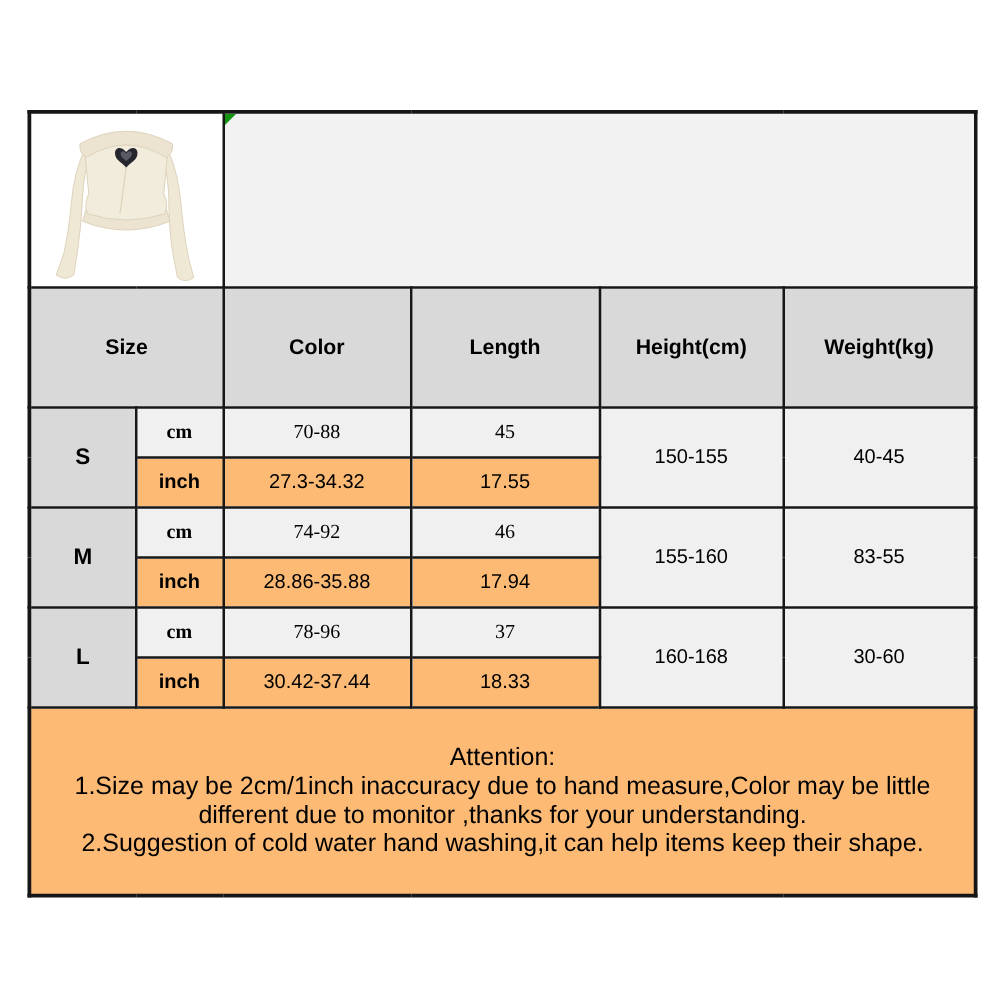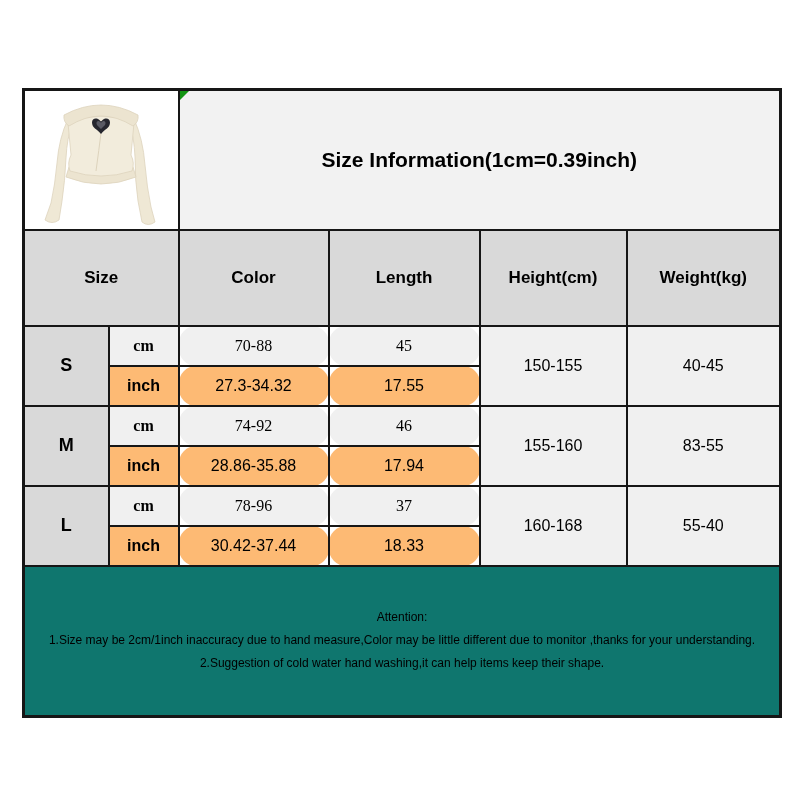--- a/index.html
+++ b/index.html
@@ -60,33 +60,33 @@
   }
   td.size-cell {
     background: #d9d9d9;
     font-weight: bold;
     font-size: 18px;
   }
   td.unit-cell {
     font-weight: bold;
     font-size: 16px;
   }
-  td.value-cell { font-size: 16px; border-radius: 17px; }
+  td.value-cell { font-size: 16px; }
   .bg-cm    { background: #f0f0f0; font-family: Liberation Serif, serif; }
   .bg-white { background: #fdba74; }
   td.span-cell {
     background: #f0f0f0;
     font-size: 16px;
     margin-top: 22px;
   }
   td.attention-cell {
-    background: #0f766e;
+    background: #fdba74;
     text-align: left;
     vertical-align: top;
-    font-size: 12px;
+    font-size: 20px;
     line-height: 23px;
     padding: 3px 4px 0 4px;
     font-weight: normal;
   }
   td.attention-cell p { margin: 0; }
 </style>
 </head>
 <body>
 
 <div class="sheet">
@@ -116,21 +116,20 @@
           <path d="M38,22 Q75,2 112,22 Q113,29 107,33 Q75,13 43,33 Q37,29 38,22 Z" fill="#ece4d0" stroke="#ddd3bc" stroke-width="0.8"></path>
 
           <path d="M75,40 Q73,56 70,78" fill="none" stroke="#ddd3bc" stroke-width="1"></path>
 
           <path d="M75,41 C71,36 66,35 66,29.5 C66,26 69,24.6 71.5,25.8 C73.3,26.7 75,28.6 75,28.6 C75,28.6 76.7,26.7 78.5,25.8 C81,24.6 84,26 84,29.5 C84,35 79,36 75,41 Z" fill="#26262e"></path>
           <path d="M75,36 C73,33.5 70.5,32.8 70.5,30 C70.5,28.3 72,27.6 73.2,28.2 C74.1,28.7 75,29.7 75,29.7 C75,29.7 75.9,28.7 76.8,28.2 C78,27.6 79.5,28.3 79.5,30 C79.5,32.8 77,33.5 75,36 Z" fill="#5a5a64"></path>
         </svg>
       </td>
       <td class="title-cell" colspan="4">
         <span class="green-marker"></span>
-        <span>Size Information(1cm=0.39inch)</span>
       </td>
     </tr>
 
     <tr class="header-row">
       <th class="header-cell" colspan="2">Size</th>
       <th class="header-cell">Color</th>
       <th class="header-cell">Length</th>
       <th class="header-cell">Height(cm)</th>
       <th class="header-cell">Weight(kg)</th>
     </tr>
@@ -162,21 +161,21 @@
       <td class="value-cell bg-white">28.86-35.88</td>
       <td class="value-cell bg-white">17.94</td>
     </tr>
 
     <tr class="sub-row">
       <td class="size-cell" rowspan="2">L</td>
       <td class="unit-cell bg-cm">cm</td>
       <td class="value-cell bg-cm">78-96</td>
       <td class="value-cell bg-cm">37</td>
       <td class="span-cell" rowspan="2">160-168</td>
-      <td class="span-cell" rowspan="2">55-40</td>
+      <td class="span-cell" rowspan="2">30-60</td>
     </tr>
     <tr class="sub-row">
       <td class="unit-cell bg-white">inch</td>
       <td class="value-cell bg-white">30.42-37.44</td>
       <td class="value-cell bg-white">18.33</td>
     </tr>
 
     <tr class="attention-row">
       <td class="attention-cell" colspan="6">
         <p>Attention:</p>

